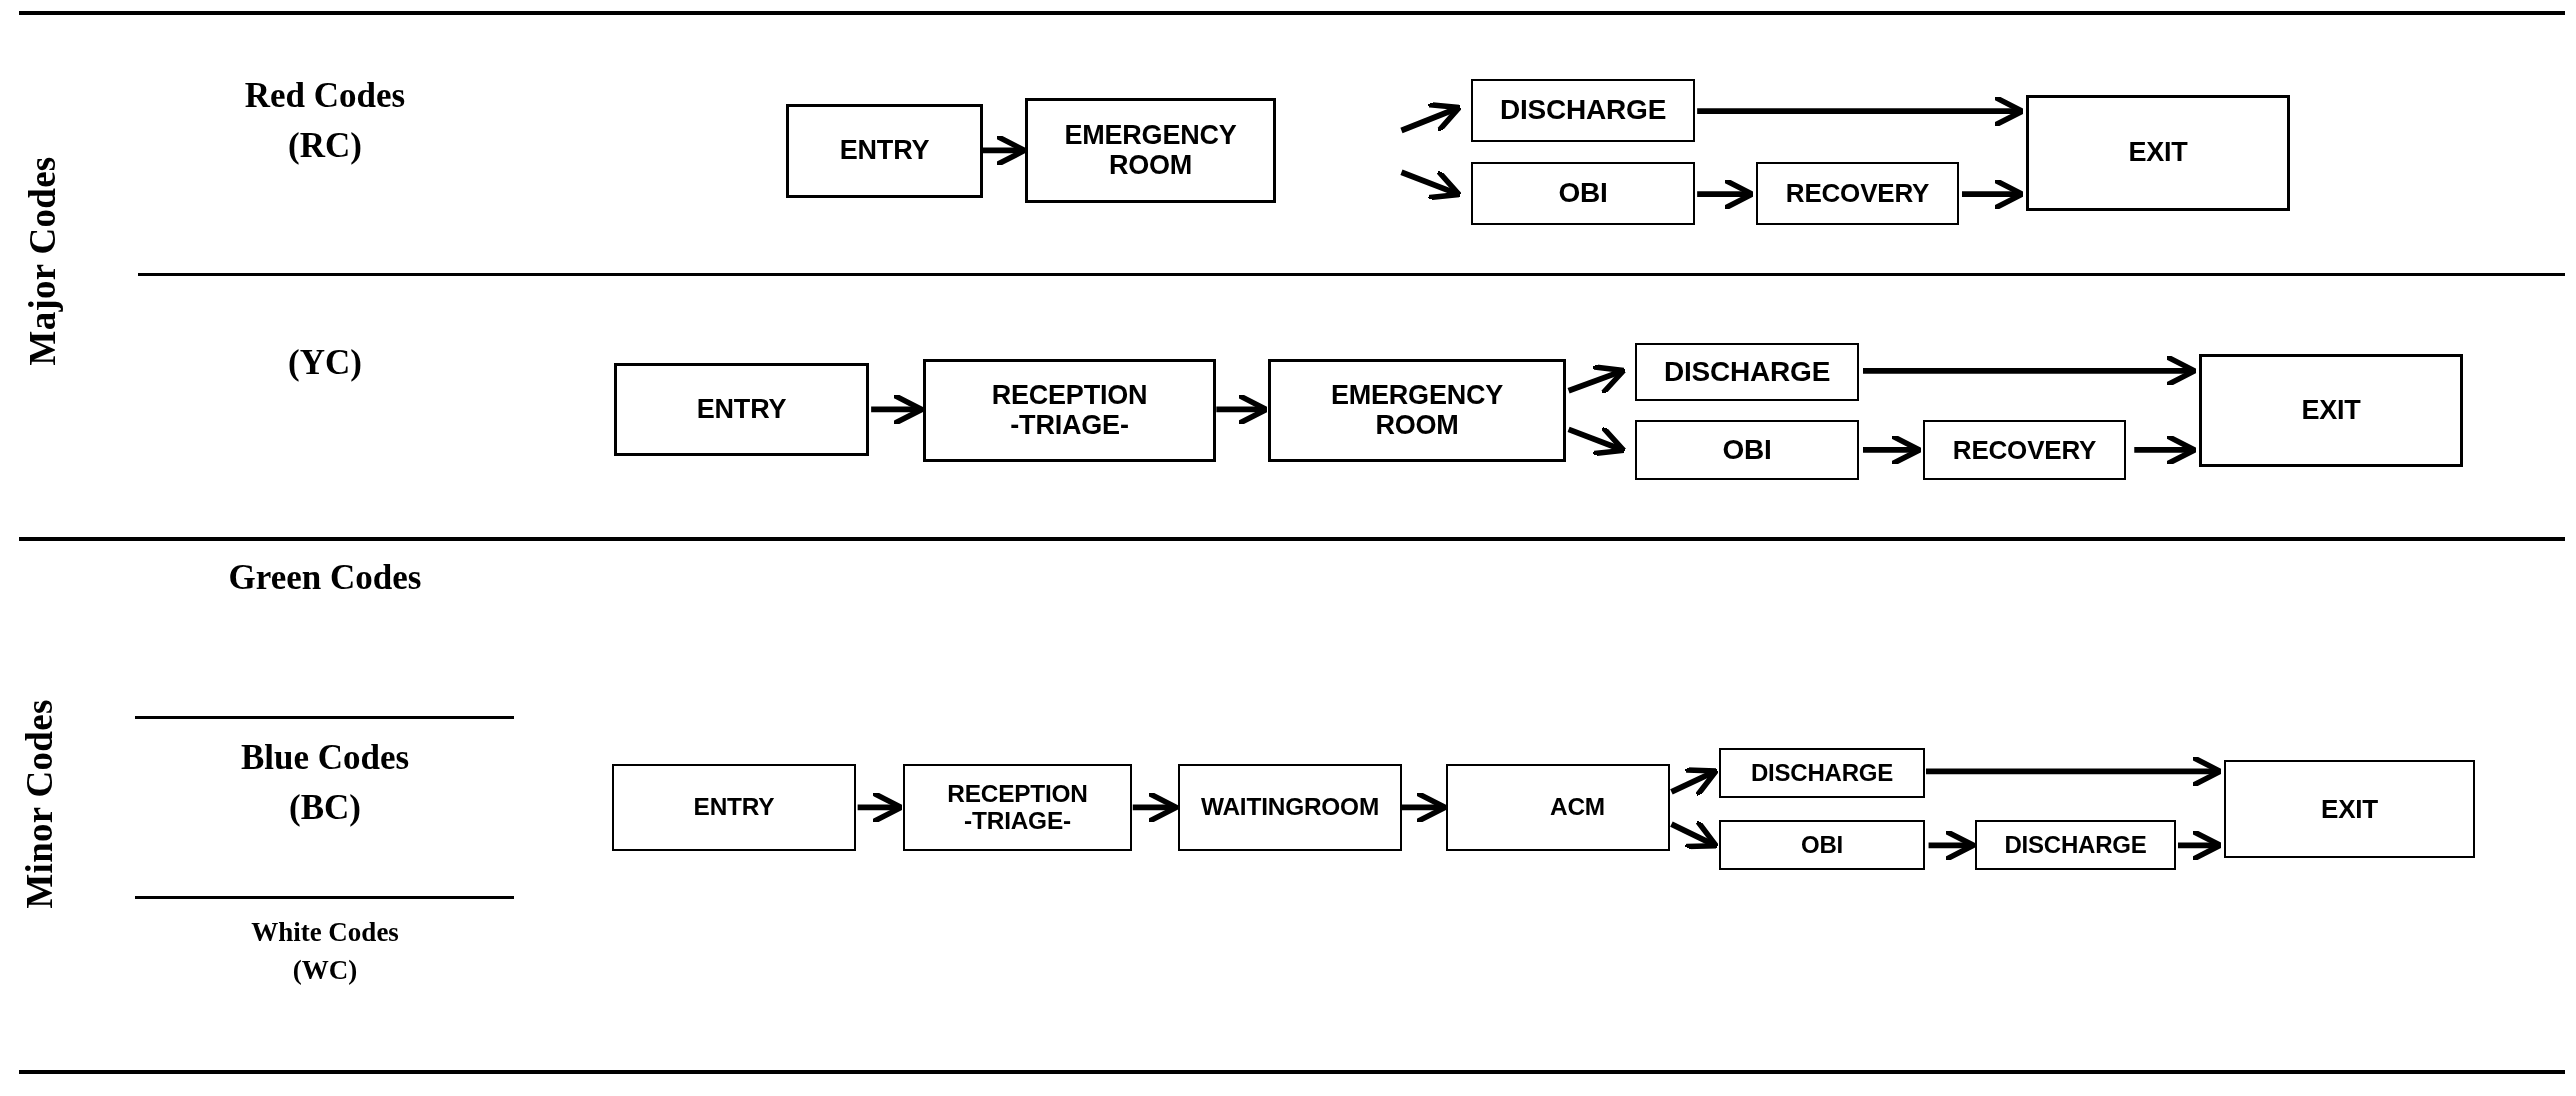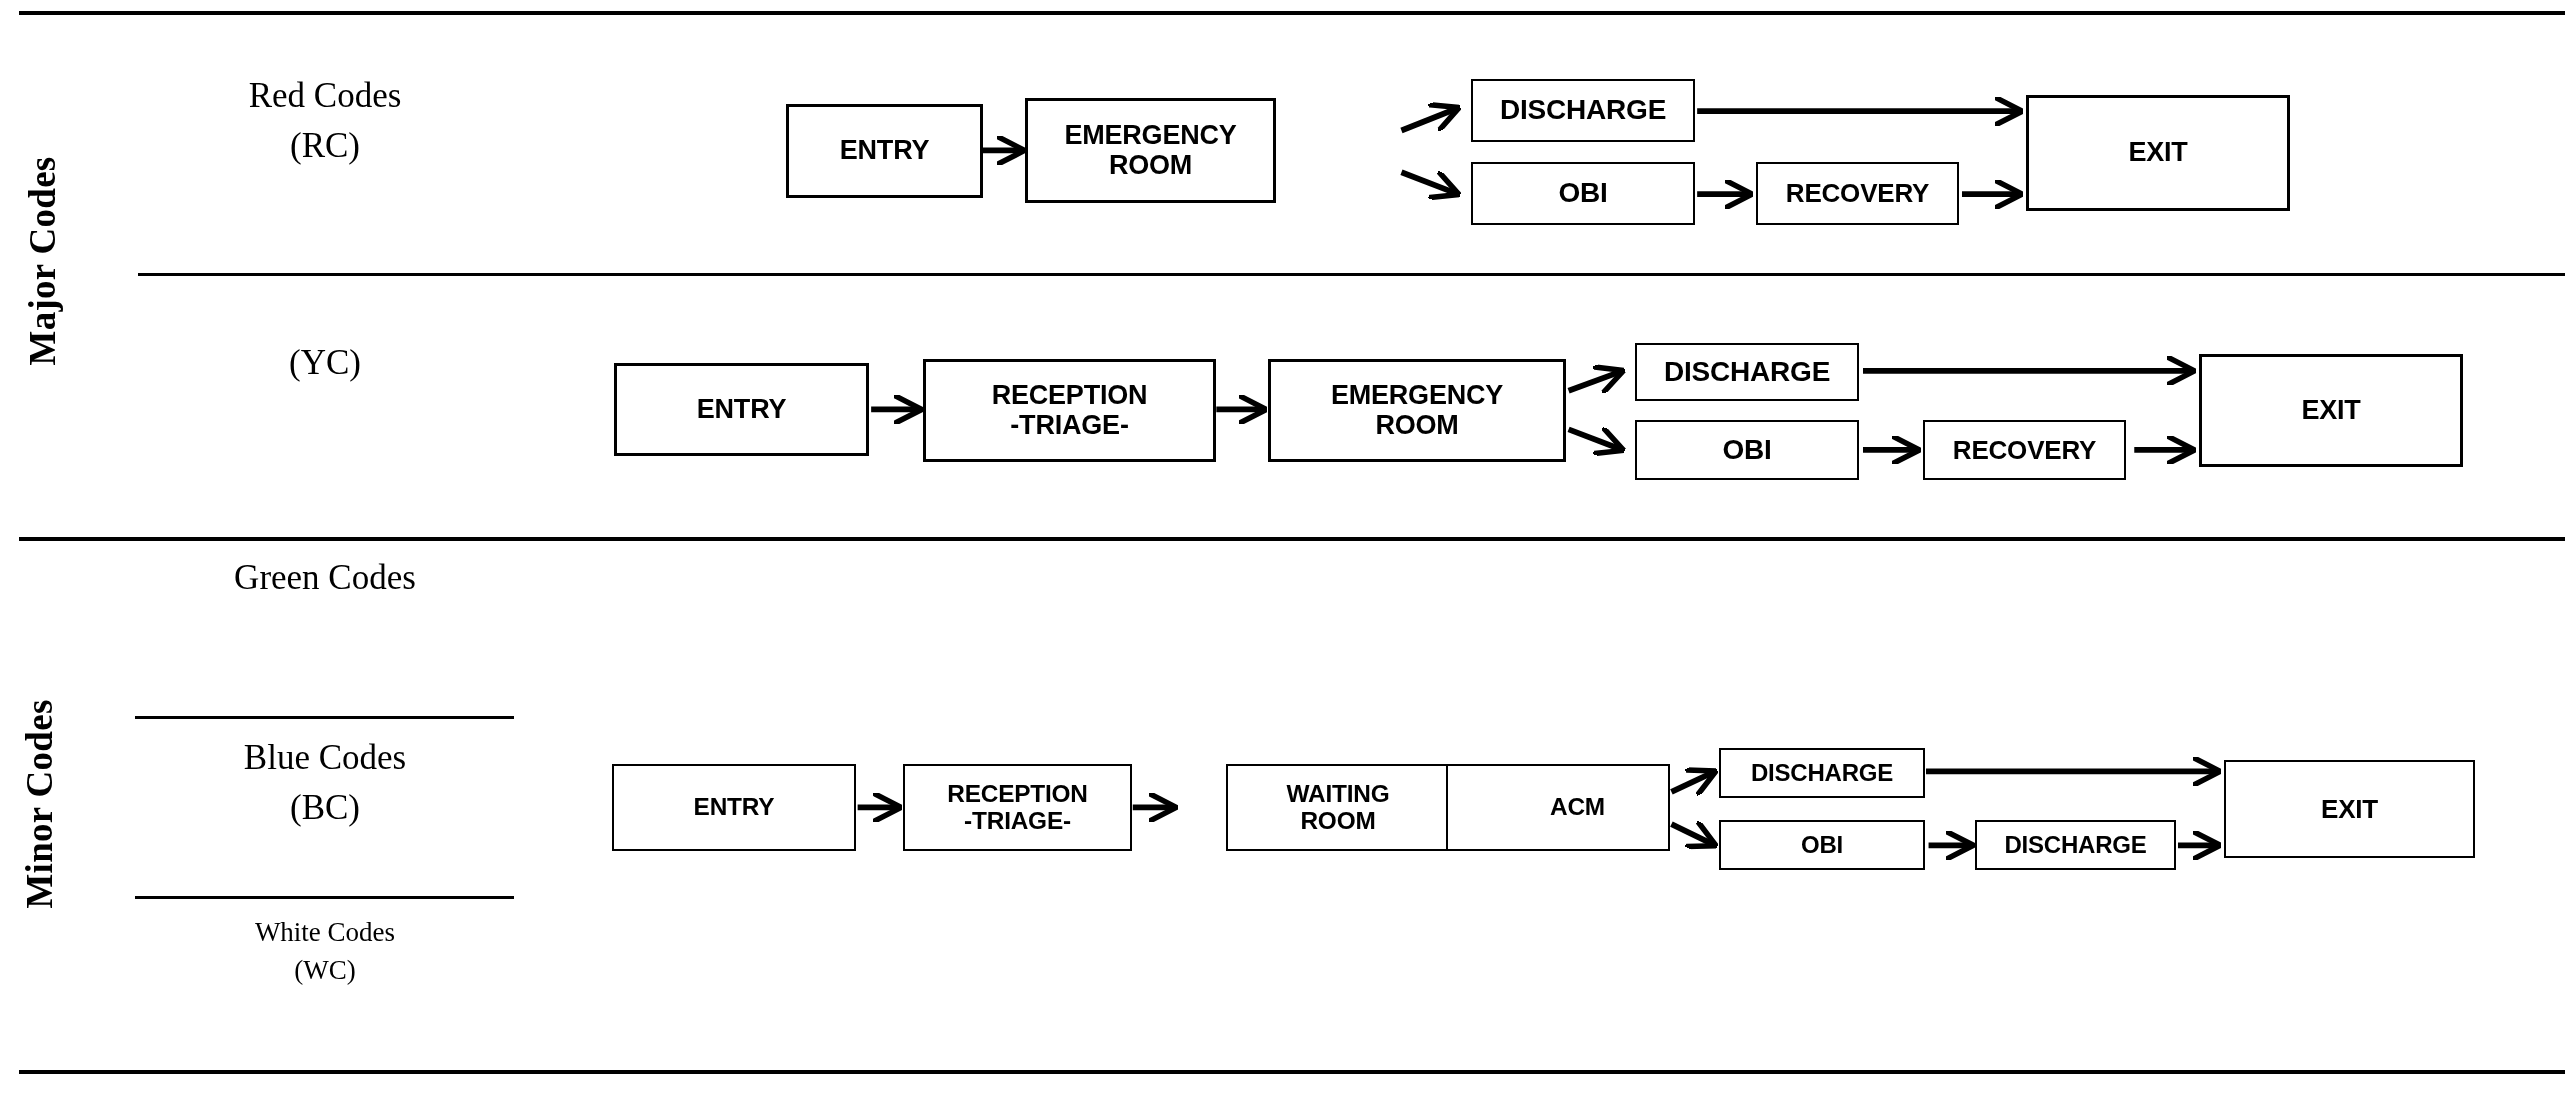--- a/index.html
+++ b/index.html
@@ -33,21 +33,21 @@
     display: flex;
     align-items: center;
     justify-content: center;
     letter-spacing: 0.3px;
   }
 
   
   .code-label {
     position: absolute;
     font-family: "Liberation Serif", serif;
-    font-weight: normal;
+    font-weight: bold;
     color: #000000;
     text-align: center;
     line-height: 1.42;
     white-space: nowrap;
   }
   .code-label .ln { display: block; }
 
   
   .fbox {
     position: absolute;
@@ -216,21 +216,21 @@
 
   <div class="fbox thin" style="left:612px; top:764px; width:244px; height:87px; font-size:24.4px;">
     <span class="txt">ENTRY</span>
   </div>
 
   <div class="fbox thin" style="left:903px; top:764px; width:229px; height:87px; font-size:24.4px; flex-direction:column;">
     <span class="txt">RECEPTION</span>
     <span class="txt">-TRIAGE-</span>
   </div>
 
-  <div class="fbox thin" style="left:1178px; top:764px; width:224px; height:87px; font-size:24.4px; flex-direction:column;margin-left:48px;">
+  <div class="fbox thin" style="left:1178px; top:764px; width:224px; height:87px; font-size:24.4px; flex-direction:row;">
     <span class="txt">WAITING</span>
     <span class="txt">ROOM</span>
   </div>
 
   <div class="fbox thin" style="left:1446px; top:764px; width:224px; height:87px; font-size:24.4px;padding-left:39px;">
     <span class="txt">ACM</span>
   </div>
 
   <div class="fbox thin" style="left:1719px; top:748px; width:206px; height:50px; font-size:24px;">
     <span class="txt">DISCHARGE</span>

